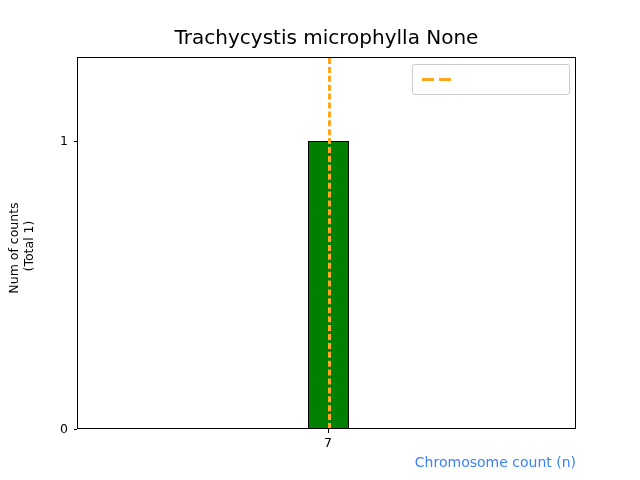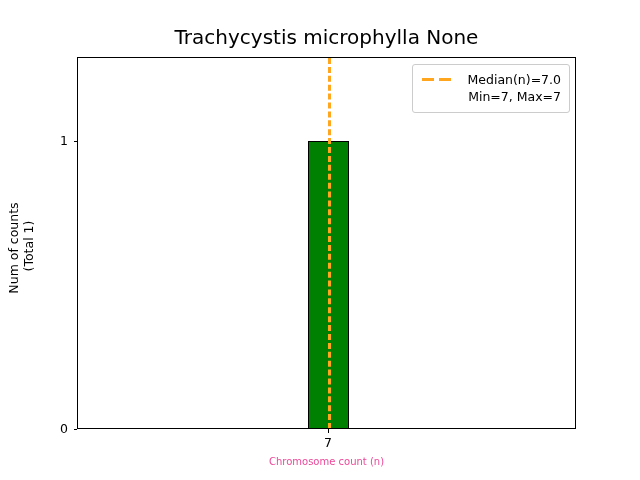--- a/index.html
+++ b/index.html
@@ -98,24 +98,24 @@
     white-space: nowrap;
     transform: translateX(-50%);
   }
 
   
   #xlabel {
     position: absolute;
     left: 77px;
     top: 455px;
     width: 499px;
-    text-align: center;
-    font-size: 10px;
+    text-align: right;
+    font-size: 14px;
     line-height: 14px;
-    color: #ec4899;
+    color: #3b82f6;
     white-space: nowrap;
   }
   #ylabel {
     position: absolute;
     left: -165px;
     top: 233px;
     width: 372px;
     text-align: center;
     font-size: 12.5px;
     line-height: 15px;
@@ -185,24 +185,20 @@
 
   <div id="plot-area">
 
     <div class="bar" style="left:230px; top:83px; width:41px; height:289px;"></div>
 
     <div class="median-line" style="left:250px; top:0px; height:371px;"></div>
   </div>
 
   <div id="legend-box">
     <div id="legend-sample"></div>
-    <div id="legend-text">
-      <span>Median(n)=7.0</span>
-      <span>Min=7, Max=7</span>
-    </div>
   </div>
 
   <div id="xlabel">Chromosome count (n)</div>
 
   <div id="ylabel">Num of counts
  (Total 1)</div>
 
 </div>
 
 </body></html>

